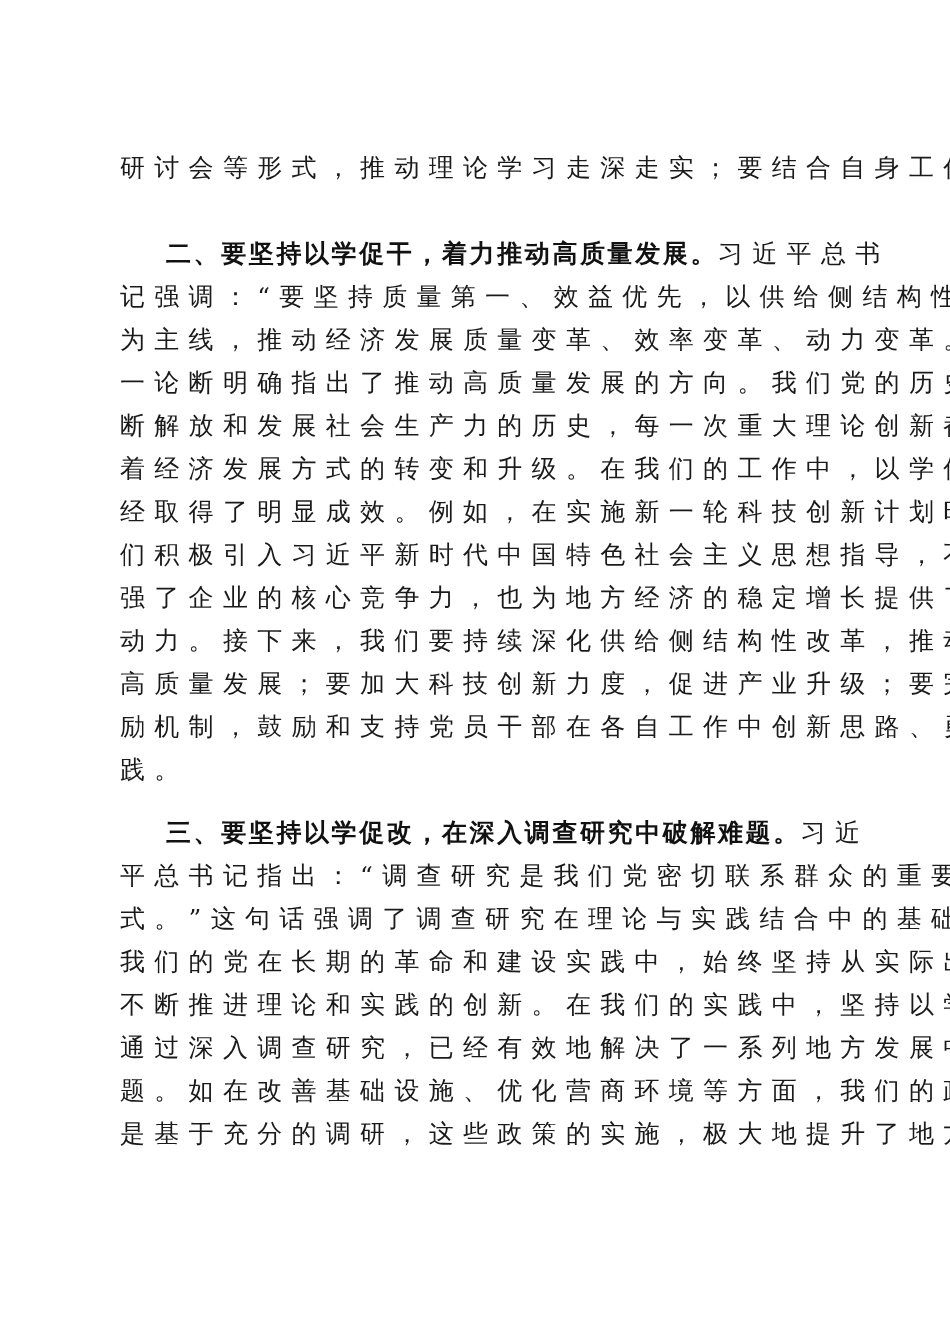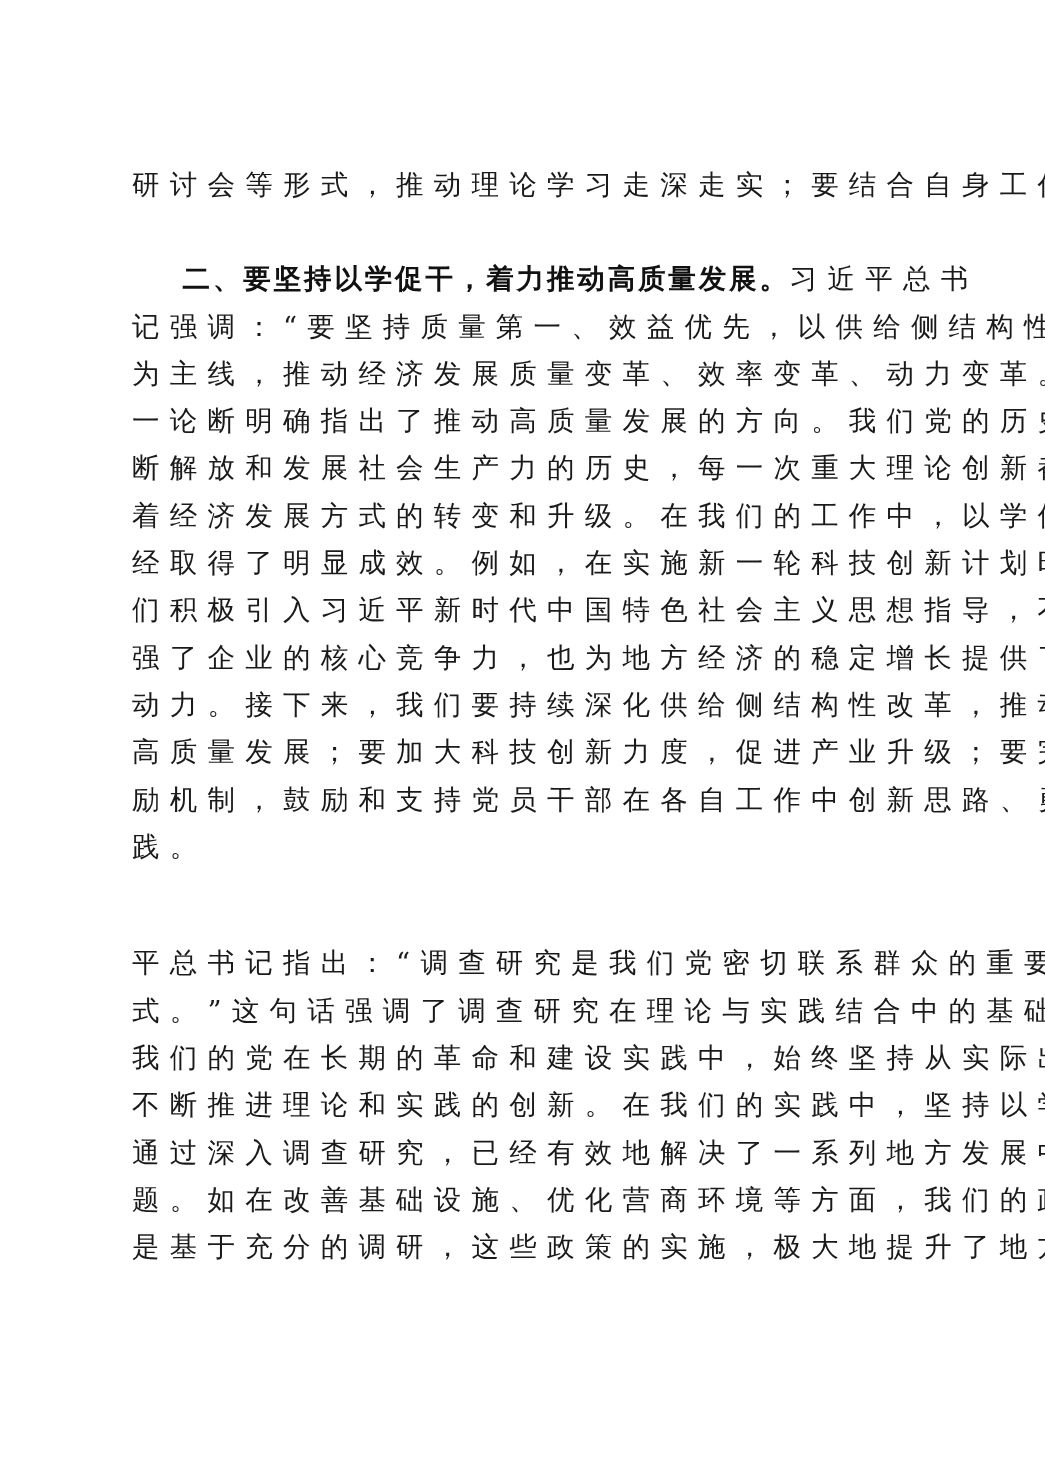--- a/index.html
+++ b/index.html
@@ -37,20 +37,21 @@
   <div class="line" style="top:406px"><span>断解放和发展社会生产力的历史，每一次重大理论创新都伴随</span></div>
   <div class="line" style="top:449px"><span>着经济发展方式的转变和升级。在我们的工作中，以学促干已</span></div>
   <div class="line" style="top:492px"><span>经取得了明显成效。例如，在实施新一轮科技创新计划时，我</span></div>
   <div class="line" style="top:535px"><span>们积极引入习近平新时代中国特色社会主义思想指导，不仅加</span></div>
   <div class="line" style="top:578px"><span>强了企业的核心竞争力，也为地方经济的稳定增长提供了强大</span></div>
   <div class="line" style="top:621px"><span>动力。接下来，我们要持续深化供给侧结构性改革，推动经济</span></div>
   <div class="line" style="top:664px"><span>高质量发展；要加大科技创新力度，促进产业升级；要完善激</span></div>
   <div class="line" style="top:707px"><span>励机制，鼓励和支持党员干部在各自工作中创新思路、勇于实</span></div>
   <div class="line" style="top:750px"><span>践。</span></div>
 
+  <div class="line indent" style="top:813px"><span class="bold">三、要坚持以学促改，在深入调查研究中破解难题。</span><span>习近</span></div>
   <div class="line" style="top:856px"><span>平总书记指出：“调查研究是我们党密切联系群众的重要方</span></div>
   <div class="line" style="top:899px"><span>式。”这句话强调了调查研究在理论与实践结合中的基础作用。</span></div>
   <div class="line" style="top:942px"><span>我们的党在长期的革命和建设实践中，始终坚持从实际出发，</span></div>
   <div class="line" style="top:985px"><span>不断推进理论和实践的创新。在我们的实践中，坚持以学促改，</span></div>
   <div class="line" style="top:1028px"><span>通过深入调查研究，已经有效地解决了一系列地方发展中的问</span></div>
   <div class="line" style="top:1071px"><span>题。如在改善基础设施、优化营商环境等方面，我们的政策都</span></div>
   <div class="line" style="top:1114px"><span>是基于充分的调研，这些政策的实施，极大地提升了地方的发</span></div>
 </div>
 
 </body></html>

